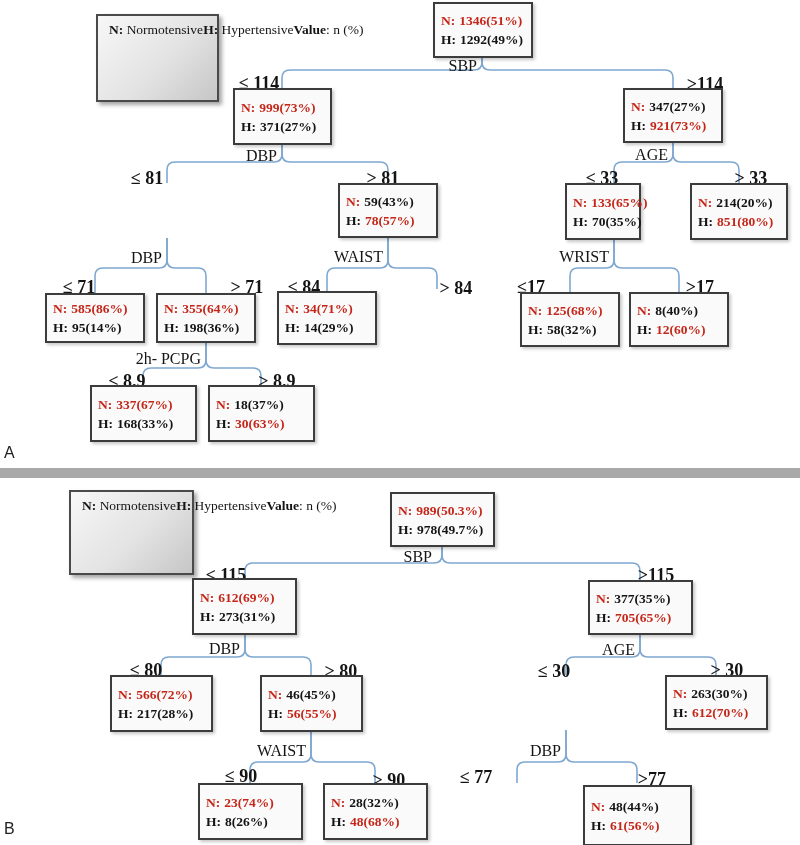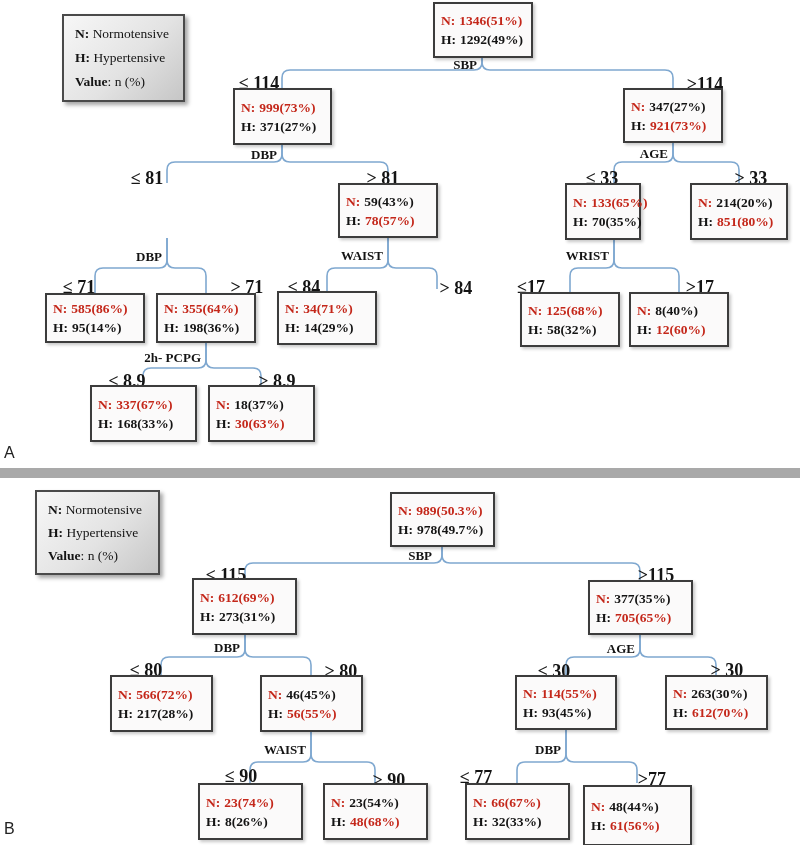--- a/index.html
+++ b/index.html
@@ -23,32 +23,33 @@
     display:flex;flex-direction:column;justify-content:center;
     padding-left:6px;
   }
   .node .line{font-weight:bold;font-size:13.5px;line-height:19px;color:var(--ink);white-space:nowrap;}
   .node .np{color:var(--red);}
   .node .hp{color:var(--ink);}
   .node .val{color:var(--ink);margin-left:4px;}
   .node .val[data-red="true"]{color:var(--red);}
   .splitvar{
     position:absolute;z-index:2;transform:translateX(-100%);
-    font-weight:bold;font-size:13px;color:var(--ink);white-space:nowrap;
+    font-weight:normal;font-size:16px;color:var(--ink);white-space:nowrap;
   }
   .thr{
     position:absolute;z-index:2;transform:translateX(-50%);
     font-weight:bold;font-size:18px;color:var(--ink);white-space:nowrap;
   }
   .legend{
     position:absolute;z-index:2;box-sizing:border-box;
     background:linear-gradient(135deg,#f7f7f7 0%,#e3e3e3 55%,#c6c6c6 100%);
     border:2px solid #4a4a4a;box-shadow:3px 3px 4px rgba(0,0,0,0.35);
-    display:flex;flex-direction:column;justify-content:space-around;
+    display:flex;flex-direction:row;justify-content:space-around;
     padding:6px 0 6px 11px;
+    margin-left:34px;
   }
   .legend .lrow{font-size:13.5px;color:var(--ink);white-space:nowrap;}
   .legend .lkey{font-weight:bold;}
   .seclabel{
     position:absolute;z-index:2;
     font-family:"Liberation Sans","DejaVu Sans",sans-serif;
     font-size:16px;color:#222;
   }
   .divider{position:absolute;left:0;width:800px;height:10px;background:#a9a9a9;z-index:2;}
 </style>
@@ -208,39 +209,31 @@
     <div class="line"><span class="hp">H:</span><span class="val" data-red="true">705(65%)</span></div>
   </div>
   <div class="node" style="left:110px;top:675px;width:103px;height:57px">
     <div class="line"><span class="np">N:</span><span class="val" data-red="true">566(72%)</span></div>
     <div class="line"><span class="hp">H:</span><span class="val" data-red="false">217(28%)</span></div>
   </div>
   <div class="node" style="left:260px;top:675px;width:103px;height:57px">
     <div class="line"><span class="np">N:</span><span class="val" data-red="false">46(45%)</span></div>
     <div class="line"><span class="hp">H:</span><span class="val" data-red="true">56(55%)</span></div>
   </div>
-  <div class="node" style="left:515px;top:675px;width:102px;height:55px">
-    <div class="line"><span class="np">N:</span><span class="val" data-red="true">114(55%)</span></div>
-    <div class="line"><span class="hp">H:</span><span class="val" data-red="false">93(45%)</span></div>
-  </div>
   <div class="node" style="left:665px;top:675px;width:103px;height:55px">
     <div class="line"><span class="np">N:</span><span class="val" data-red="false">263(30%)</span></div>
     <div class="line"><span class="hp">H:</span><span class="val" data-red="true">612(70%)</span></div>
   </div>
   <div class="node" style="left:198px;top:783px;width:105px;height:57px">
     <div class="line"><span class="np">N:</span><span class="val" data-red="true">23(74%)</span></div>
     <div class="line"><span class="hp">H:</span><span class="val" data-red="false">8(26%)</span></div>
   </div>
   <div class="node" style="left:323px;top:783px;width:105px;height:57px">
-    <div class="line"><span class="np">N:</span><span class="val" data-red="false">23(54%)</span></div>
+    <div class="line"><span class="np">N:</span><span class="val" data-red="false">28(32%)</span></div>
     <div class="line"><span class="hp">H:</span><span class="val" data-red="true">48(68%)</span></div>
-  </div>
-  <div class="node" style="left:465px;top:783px;width:105px;height:57px">
-    <div class="line"><span class="np">N:</span><span class="val" data-red="true">66(67%)</span></div>
-    <div class="line"><span class="hp">H:</span><span class="val" data-red="false">32(33%)</span></div>
   </div>
   <div class="node" style="left:583px;top:785px;width:109px;height:61px">
     <div class="line"><span class="np">N:</span><span class="val" data-red="false">48(44%)</span></div>
     <div class="line"><span class="hp">H:</span><span class="val" data-red="true">61(56%)</span></div>
   </div>
 
   <div class="seclabel" style="left:4px;top:820px">B</div>
 
 </div>
 

